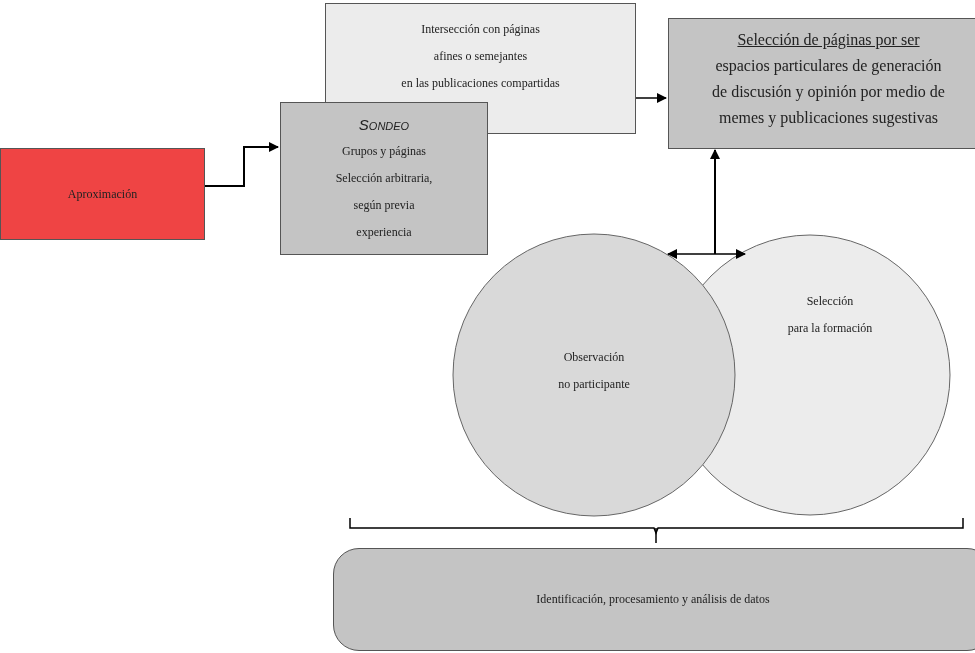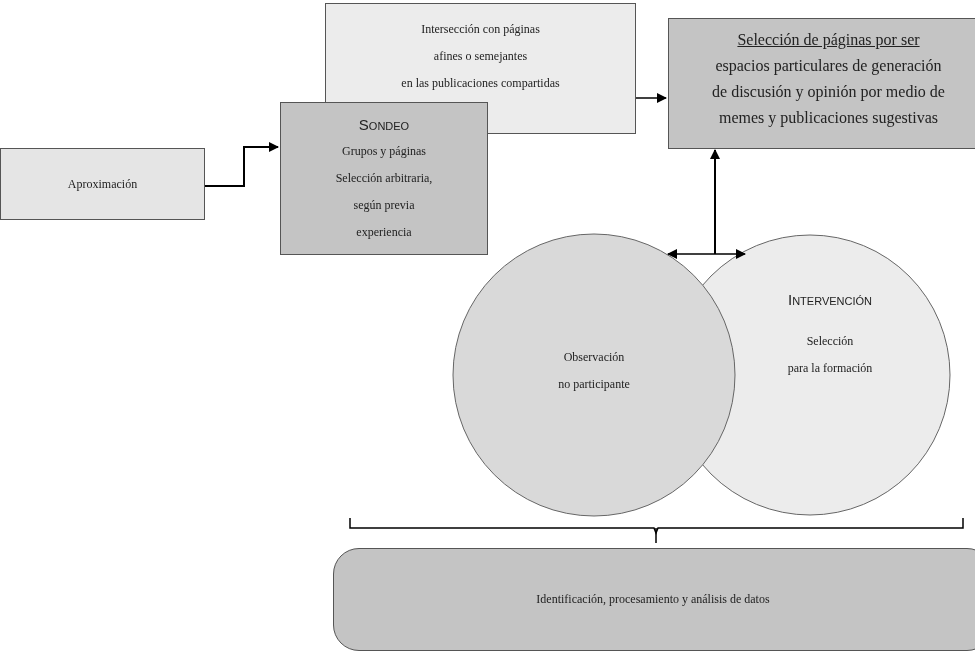--- a/index.html
+++ b/index.html
@@ -4,21 +4,21 @@
 <style>
   html, body { margin:0; padding:0; background:#ffffff; }
   body { width:975px; height:653px; position:relative; overflow:hidden;
          font-family:"Liberation Serif", "DejaVu Serif", serif; color:#222; }
   svg { position:absolute; left:0; top:0; }
   .box { position:absolute; box-sizing:border-box; border:1px solid #555;
          display:flex; flex-direction:column; align-items:center; justify-content:center;
          text-align:center; }
   .t { font-size:12px; line-height:27px; }
   .t15 { font-size:16px; line-height:26px; }
-  .sc { font-variant:small-caps; font-family:"Liberation Sans","DejaVu Sans",sans-serif; font-size:15px; }
+  .sc { font-variant:small-caps; font-family:"Liberation Sans","DejaVu Sans",sans-serif; font-size:15px;font-style:italic; }
   .label { position:absolute; text-align:center; }
 </style>
 </head>
 <body>
 
 <svg width="975" height="653">
   <defs>
     <marker id="ah" markerWidth="10" markerHeight="10" refX="9" refY="5" orient="auto" markerUnits="userSpaceOnUse">
       <path d="M0,0 L10,5 L0,10 z" fill="#000"></path>
     </marker>
@@ -39,21 +39,21 @@
   <path d="M350,518 L350,528 L654,528 L656,533 L658,528 L963,528 L963,518" stroke="#000" stroke-width="1.5" fill="none"></path>
   <path d="M656,528 L656,543" stroke="#000" stroke-width="1.5"></path>
 </svg>
 
 <div class="box" style="left:325px;top:3px;width:311px;height:131px;background:#ececec;justify-content:flex-start;padding-top:12px;">
   <div class="t">Intersección con páginas</div>
   <div class="t">afines o semejantes</div>
   <div class="t">en las publicaciones compartidas</div>
 </div>
 
-<div class="box" style="left:0px;top:148px;width:205px;height:72px;background:#e5e5e5;">
+<div class="box" style="left:0px;top:148px;width:205px;height:92px;background:#ef4444;">
   <div class="t">Aproximación</div>
 </div>
 
 <div class="box" style="left:280px;top:102px;width:208px;height:153px;background:#c4c4c4;">
   <div class="sc" style="line-height:26px;">Sondeo</div>
   <div class="t">Grupos y páginas</div>
   <div class="t">Selección arbitraria,</div>
   <div class="t">según previa</div>
   <div class="t">experiencia</div>
 </div>
@@ -64,20 +64,19 @@
   <div class="t15" style="white-space:nowrap;">de discusión y opinión por medio de</div>
   <div class="t15" style="white-space:nowrap;">memes y publicaciones sugestivas</div>
 </div>
 
 <div class="label" style="left:494px;top:344px;width:200px;">
   <div class="t">Observación</div>
   <div class="t">no participante</div>
 </div>
 
 <div class="label" style="left:730px;top:288px;width:200px;">
-  <div class="sc" style="line-height:24px;margin-bottom:16px;">Intervención</div>
   <div class="t">Selección</div>
   <div class="t">para la formación</div>
 </div>
 
 <div class="box" style="left:333px;top:548px;width:660px;height:103px;background:#c4c4c4;border-radius:26px;">
   <div class="t" style="margin-left:-20px;">Identificación, procesamiento y análisis de datos</div>
 </div>
 
 </body></html>

